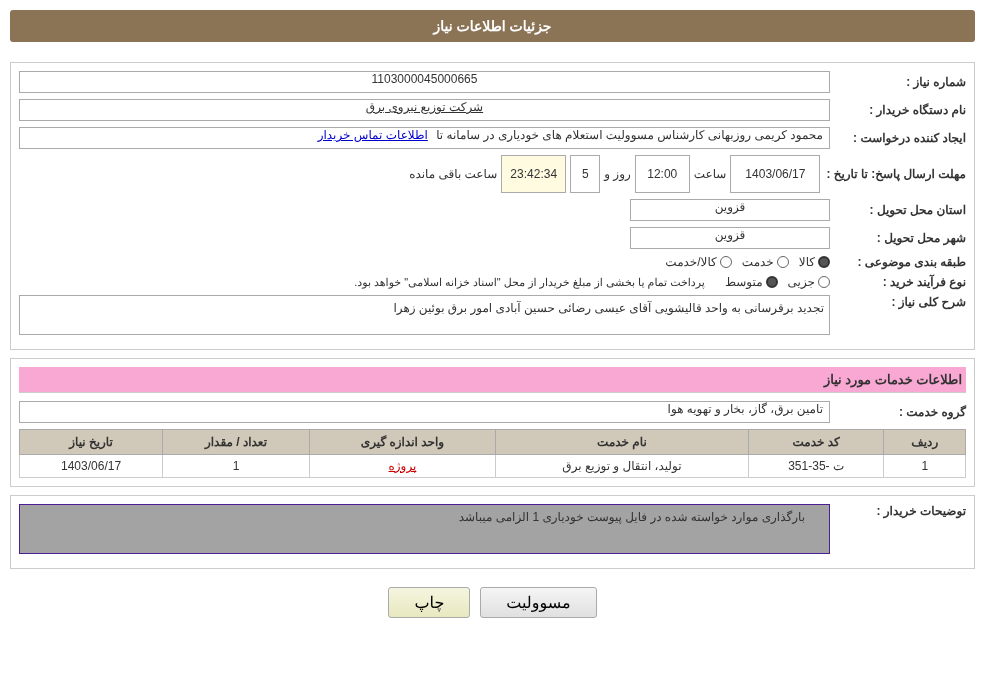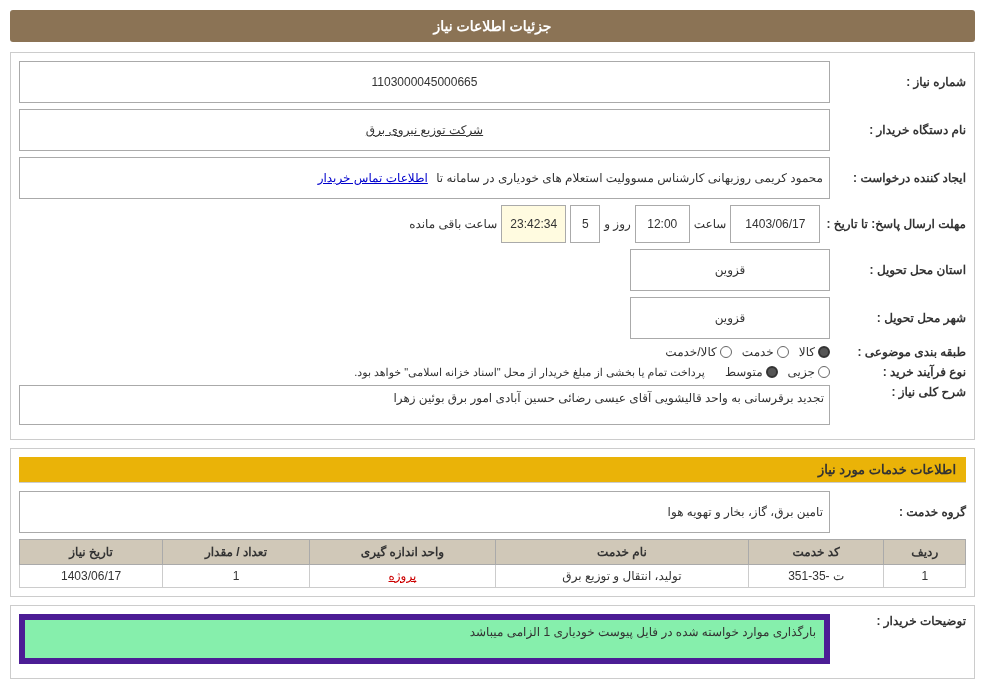--- a/index.html
+++ b/index.html
@@ -16,54 +16,54 @@
       background: #fff;
       padding: 10px;
     }
     .header-bar {
       background: #8B7355;
       color: #fff;
       text-align: center;
       padding: 8px 10px;
       font-size: 14px;
       font-weight: bold;
-      margin-bottom: 10px;
+      margin-bottom: 20px;
       border-radius: 3px;
     }
     .section {
       border: 1px solid #ccc;
       margin-bottom: 8px;
       padding: 8px;
       background: #fff;
     }
     .section-title {
-      background: #eab308;
+      background: #f9a8d4;
       font-weight: bold;
-      padding: 5px 10px;
+      padding: 5px 4px;
       margin-bottom: 8px;
       border-bottom: 1px solid #ccc;
       font-size: 13px;
     }
     .form-row {
       display: flex;
       align-items: center;
       margin-bottom: 6px;
       gap: 6px;
     }
     .form-label {
       color: #333;
       font-weight: bold;
       white-space: nowrap;
       min-width: 130px;
       text-align: right;
     }
     .form-value {
       border: 1px solid #aaa;
       background: #fff;
-      padding: 13px 6px;
+      padding: 0 6px;
       min-height: 22px;
       flex: 1;
       text-align: right;
     }
     .form-value.wide {
       flex: 2;
     }
     .link-text {
       color: #0000cc;
       text-decoration: underline;
@@ -130,23 +130,23 @@
       border: 1px solid #ccc;
       padding: 4px 8px;
       text-align: center;
       background: #fff;
     }
     table td.link-cell {
       color: #cc0000;
       text-decoration: underline;
     }
     .desc-box {
-      border: 6px solid #4c1d95;
-      background: #86efac;
-      padding: 5px 8px;
+      border: 1px solid #4c1d95;
+      background: #a3a3a3;
+      padding: 5px 24px;
       min-height: 50px;
       text-align: right;
       font-size: 12px;
     }
     .buttons-row {
       display: flex;
       justify-content: center;
       gap: 10px;
       margin-top: 10px;
       padding: 8px;

